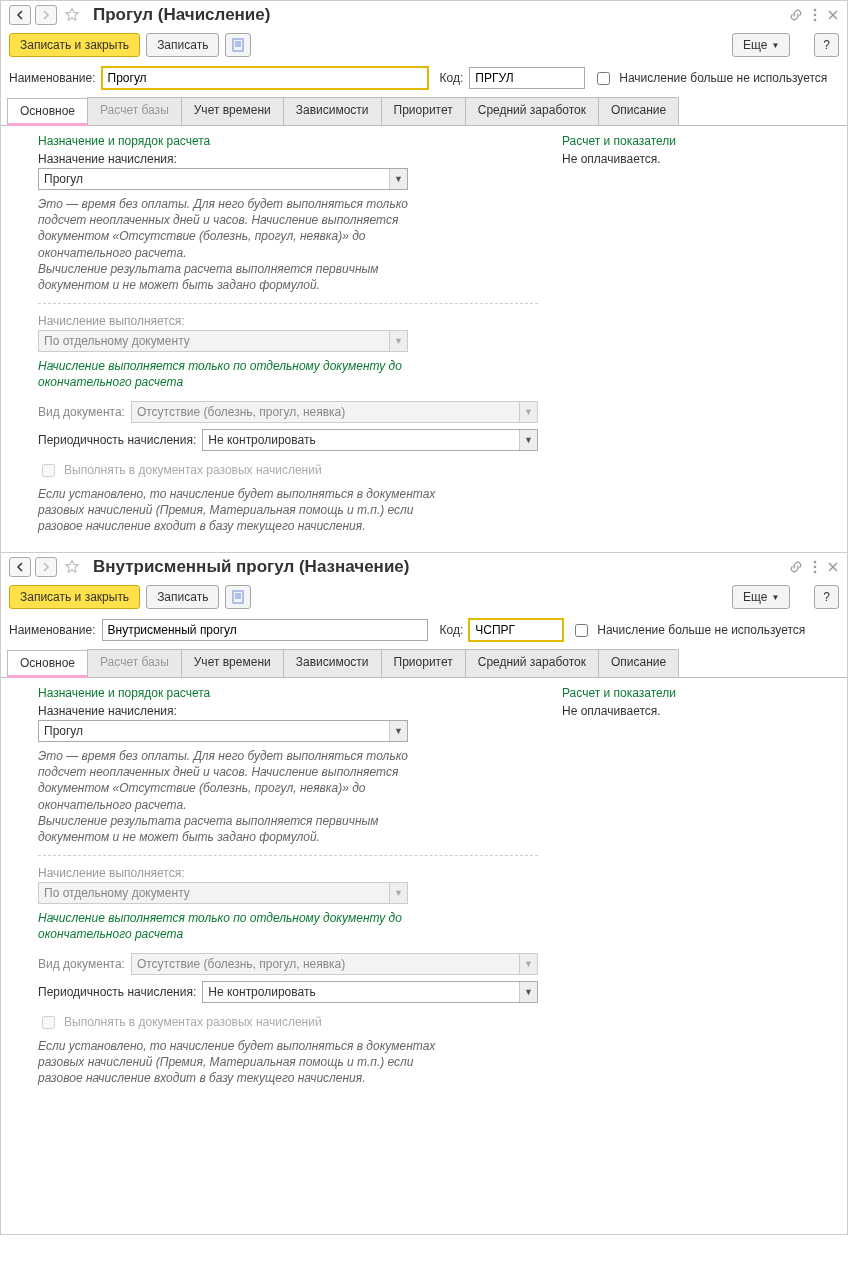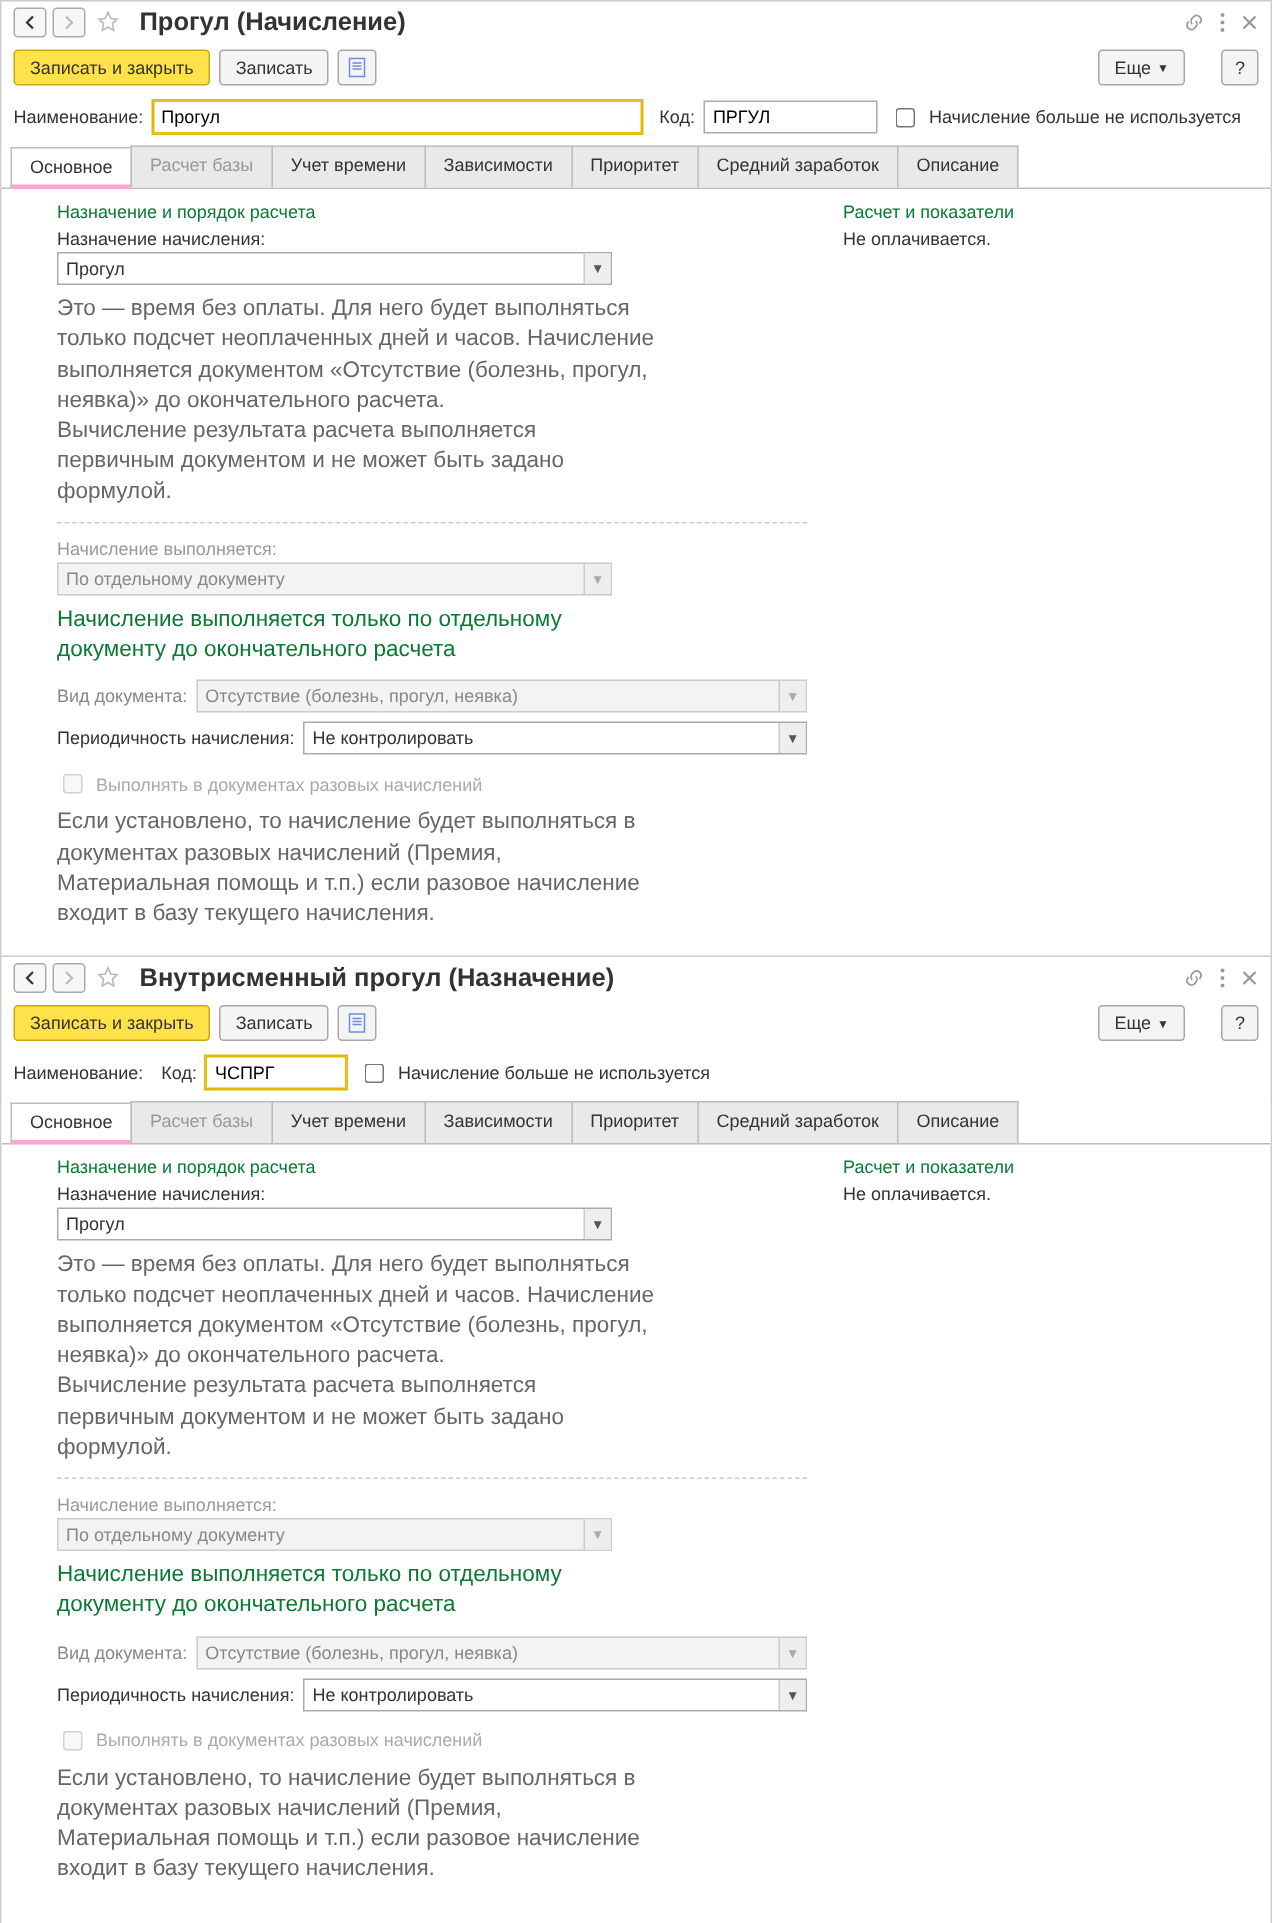--- a/index.html
+++ b/index.html
@@ -174,25 +174,26 @@
     border-left:1px solid #ccc;
     background:#eee;
     display:flex;
     align-items:center;
     justify-content:center;
     font-size:9px;
     color:#555;
   }
   .select.disabled .sel-btn { color:#aaa; }
   .desc {
-    font-size:15px;
+    font-size:12px;
     color:#666;
     line-height:1.35;
     margin:6px 0 10px 0;
     max-width:400px;
+    font-style:italic;
   }
   .dashed-hr {
     border:none;
     border-top:1px dashed #ccc;
     margin:10px 0;
   }
   .check-disabled {
     display:flex;
     align-items:center;
     gap:6px;
@@ -396,20 +397,21 @@
       <span class="btn">
           <span>Еще</span> 
           <span style="font-size:8px;">▼</span>
         </span>
       <span class="btn" style="padding:4px 8px;">?</span>
     </div>
   </div>
 
   <div class="fieldrow">
     <label>Наименование:</label>
+    <input class="text-input" style="width: 326px;" value="Внутрисменный прогул">
     <label style="margin-left:6px;">Код:</label>
     <input class="text-input hl-code" style="width: 94px;" value="ЧСПРГ">
     <input type="checkbox" class="chk" style="">
     <label>Начисление больше не используется</label>
   </div>
 
   <div class="tabs">
     <div class="tab active">Основное</div>
     <div class="tab disabled">Расчет базы</div>
     <div class="tab">Учет времени</div>

